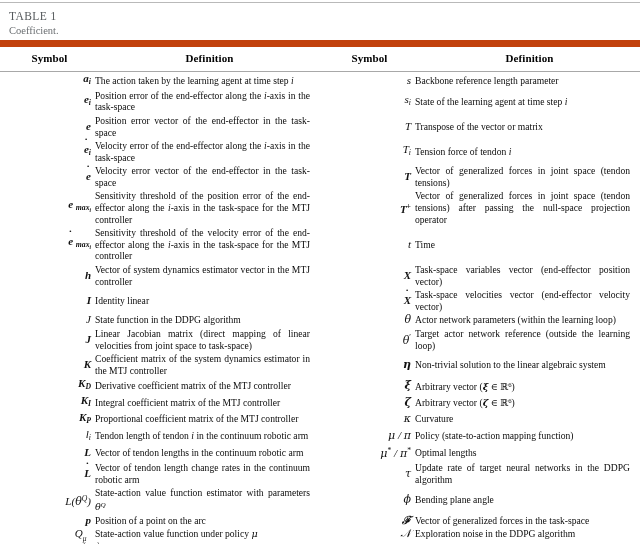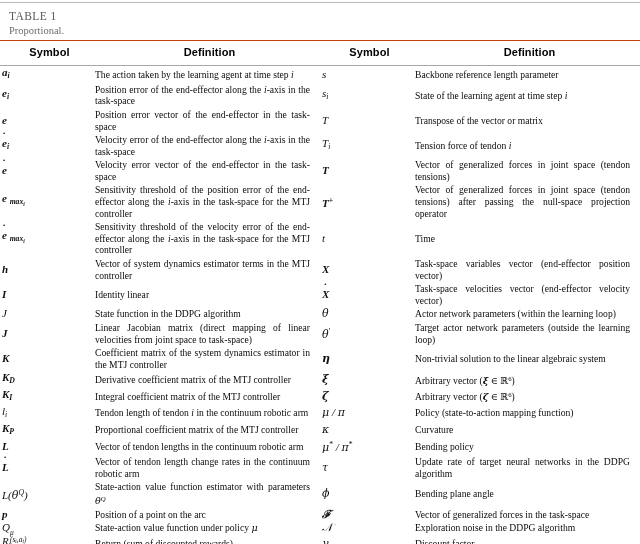--- a/index.html
+++ b/index.html
@@ -57,36 +57,36 @@
     border-collapse: collapse;
     table-layout: fixed;
   }
   table.nomen col.c-sym { width: 93px; }
   table.nomen col.c-def { width: 227px; }
   thead th {
     font-size: 11px;
     font-weight: bold;
     text-align: center;
     padding: 5px 0 7px 6px;
-    border-top: 1px solid #c2410c;
+    border-top: 7px solid #c2410c;
     border-bottom: 1px solid #a8a8a8;
-    font-family: Liberation Sans, sans-serif;
+    font-family: Liberation Serif, serif;
     color: #000;
     letter-spacing: 0.1px;
   }
   thead th.sym-h { text-align: center; }
   thead th.def-h { }
   tbody td {
     vertical-align: middle;
     padding: 0;
     font-size: 9.6px;
     line-height: 11.6px;
   }
   td.sym {
-    text-align: left;
+    text-align: right;
     font-style: italic;
     font-weight: bold;
     font-size: 11px;
     white-space: nowrap;
     padding: 1px 2px 1px 2px;
   }
   td.sym.light { font-weight: normal; }
   td.def {
     text-align: justify;
     text-justify: inter-word;
@@ -159,21 +159,21 @@
 </style>
 </head>
 <body>
 
 <div class="page">
 
   <div class="top-rule"></div>
 
   <div class="caption">
     <span class="tbl-num">TABLE 1</span>
-    <span class="tbl-title">Proportional.</span>
+    <span class="tbl-title">Coefficient.</span>
   </div>
 
   <table class="nomen">
     <colgroup>
       <col class="c-sym">
         <col class="c-def">
         <col class="c-sym">
         <col class="c-def">
     </colgroup>
     <thead>
@@ -222,77 +222,77 @@
           <td class="def">Vector of generalized forces in joint space (tendon tensions) after passing the null-space projection operator</td>
         </tr>
         <tr>
           <td class="sym"><span class="dotchar">e</span> <span class="sub">max<span class="sub">i</span></span></td>
           <td class="def">Sensitivity threshold of the velocity error of the end-effector along the <span class="it">i</span>-axis in the task-space for the MTJ controller</td>
           <td class="sym light">t</td>
           <td class="def">Time</td>
         </tr>
         <tr>
           <td class="sym">h</td>
-          <td class="def">Vector of system dynamics estimator terms in the MTJ controller</td>
+          <td class="def">Vector of system dynamics estimator vector in the MTJ controller</td>
           <td class="sym">X</td>
           <td class="def">Task-space variables vector (end-effector position vector)</td>
         </tr>
         <tr>
           <td class="sym">I</td>
           <td class="def">Identity linear</td>
           <td class="sym"><span class="dotchar">X</span></td>
           <td class="def">Task-space velocities vector (end-effector velocity vector)</td>
         </tr>
         <tr>
           <td class="sym light">J</td>
           <td class="def">State function in the DDPG algorithm</td>
           <td class="sym light"><span class="greek">θ</span></td>
           <td class="def">Actor network parameters (within the learning loop)</td>
         </tr>
         <tr>
           <td class="sym">J</td>
           <td class="def">Linear Jacobian matrix (direct mapping of linear velocities from joint space to task-space)</td>
           <td class="sym light"><span class="greek">θ</span><span class="sup">′</span></td>
-          <td class="def">Target actor network parameters (outside the learning loop)</td>
+          <td class="def">Target actor network reference (outside the learning loop)</td>
         </tr>
         <tr>
           <td class="sym">K</td>
           <td class="def">Coefficient matrix of the system dynamics estimator in the MTJ controller</td>
           <td class="sym"><span class="greek">η</span></td>
           <td class="def">Non-trivial solution to the linear algebraic system</td>
         </tr>
         <tr>
           <td class="sym">K<span class="sub">D</span></td>
           <td class="def">Derivative coefficient matrix of the MTJ controller</td>
           <td class="sym"><span class="greek">ξ</span></td>
           <td class="def">Arbitrary vector (<b class="greek it">ξ</b> ∈ <span class="bb">ℝ</span><span class="sup">6</span>)</td>
         </tr>
         <tr>
           <td class="sym">K<span class="sub">I</span></td>
           <td class="def">Integral coefficient matrix of the MTJ controller</td>
           <td class="sym"><span class="greek">ζ</span></td>
           <td class="def">Arbitrary vector (<b class="greek it">ζ</b> ∈ <span class="bb">ℝ</span><span class="sup">6</span>)</td>
         </tr>
         <tr>
+          <td class="sym">K<span class="sub">P</span></td>
+          <td class="def">Proportional coefficient matrix of the MTJ controller</td>
+          <td class="sym light"><span class="greek">κ</span></td>
+          <td class="def">Curvature</td>
+        </tr>
+        <tr>
           <td class="sym light">l<span class="sub">i</span></td>
           <td class="def">Tendon length of tendon <span class="it">i</span> in the continuum robotic arm</td>
           <td class="sym light"><span class="greek">μ</span> / <span class="greek">π</span></td>
           <td class="def">Policy (state-to-action mapping function)</td>
         </tr>
         <tr>
-          <td class="sym">K<span class="sub">P</span></td>
-          <td class="def">Proportional coefficient matrix of the MTJ controller</td>
-          <td class="sym light"><span class="greek">κ</span></td>
-          <td class="def">Curvature</td>
-        </tr>
-        <tr>
           <td class="sym">L</td>
           <td class="def">Vector of tendon lengths in the continuum robotic arm</td>
           <td class="sym light"><span class="greek">μ</span><span class="sup">*</span> / <span class="greek">π</span><span class="sup">*</span></td>
-          <td class="def">Bending policy</td>
+          <td class="def">Optimal lengths</td>
         </tr>
         <tr>
           <td class="sym"><span class="dotchar">L</span></td>
           <td class="def">Vector of tendon length change rates in the continuum robotic arm</td>
           <td class="sym light"><span class="greek">τ</span></td>
           <td class="def">Update rate of target neural networks in the DDPG algorithm</td>
         </tr>
         <tr>
           <td class="sym light">L(<span class="greek">θ</span><span class="supi">Q</span>)</td>
           <td class="def">State-action value function estimator with parameters <span class="greek it">θ</span><span class="supi">Q</span></td>

